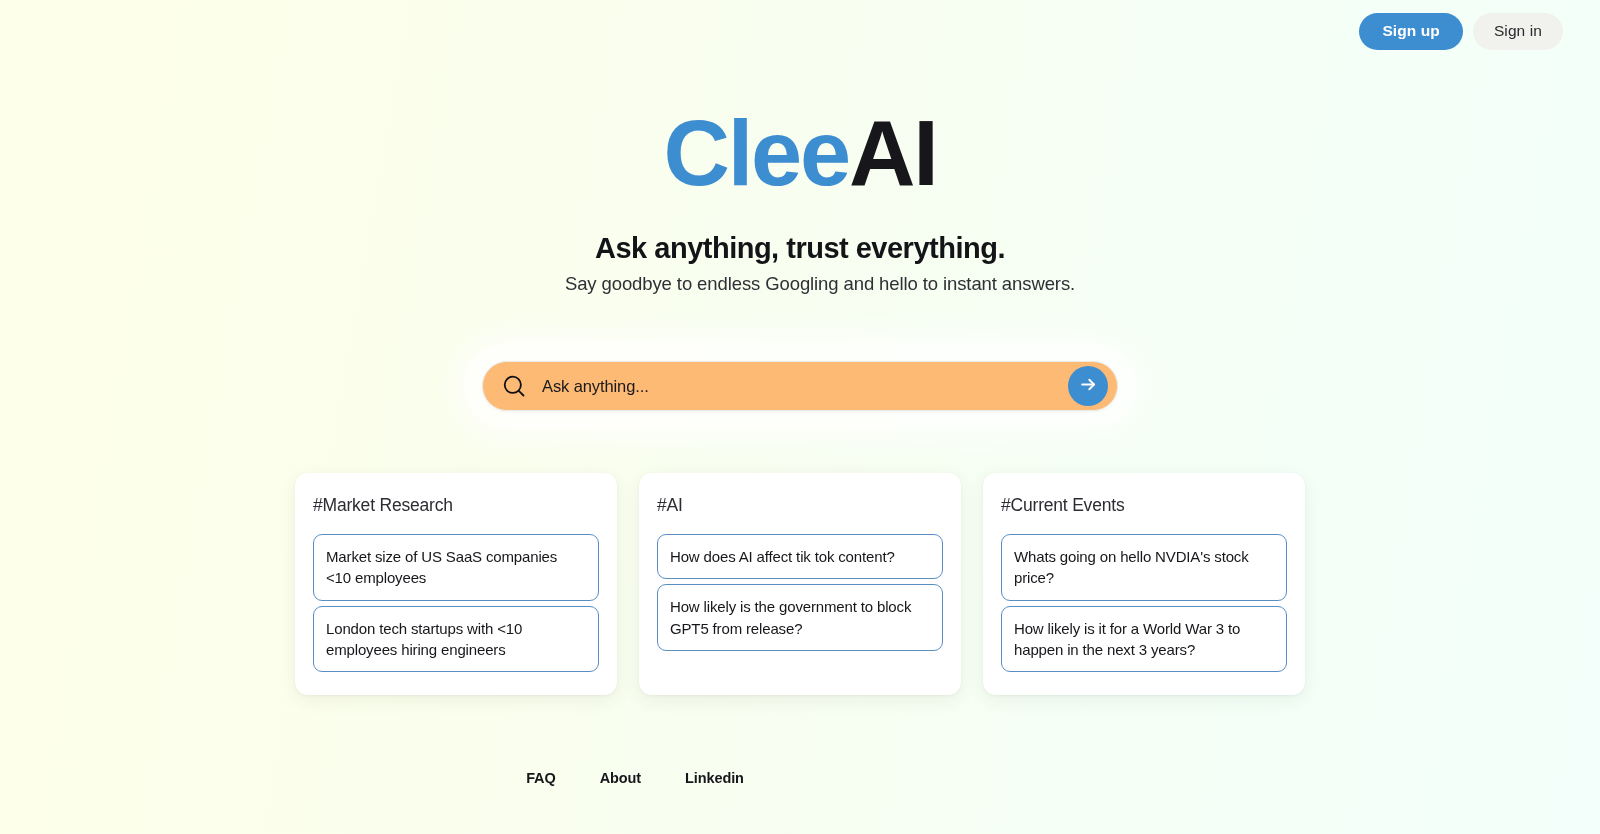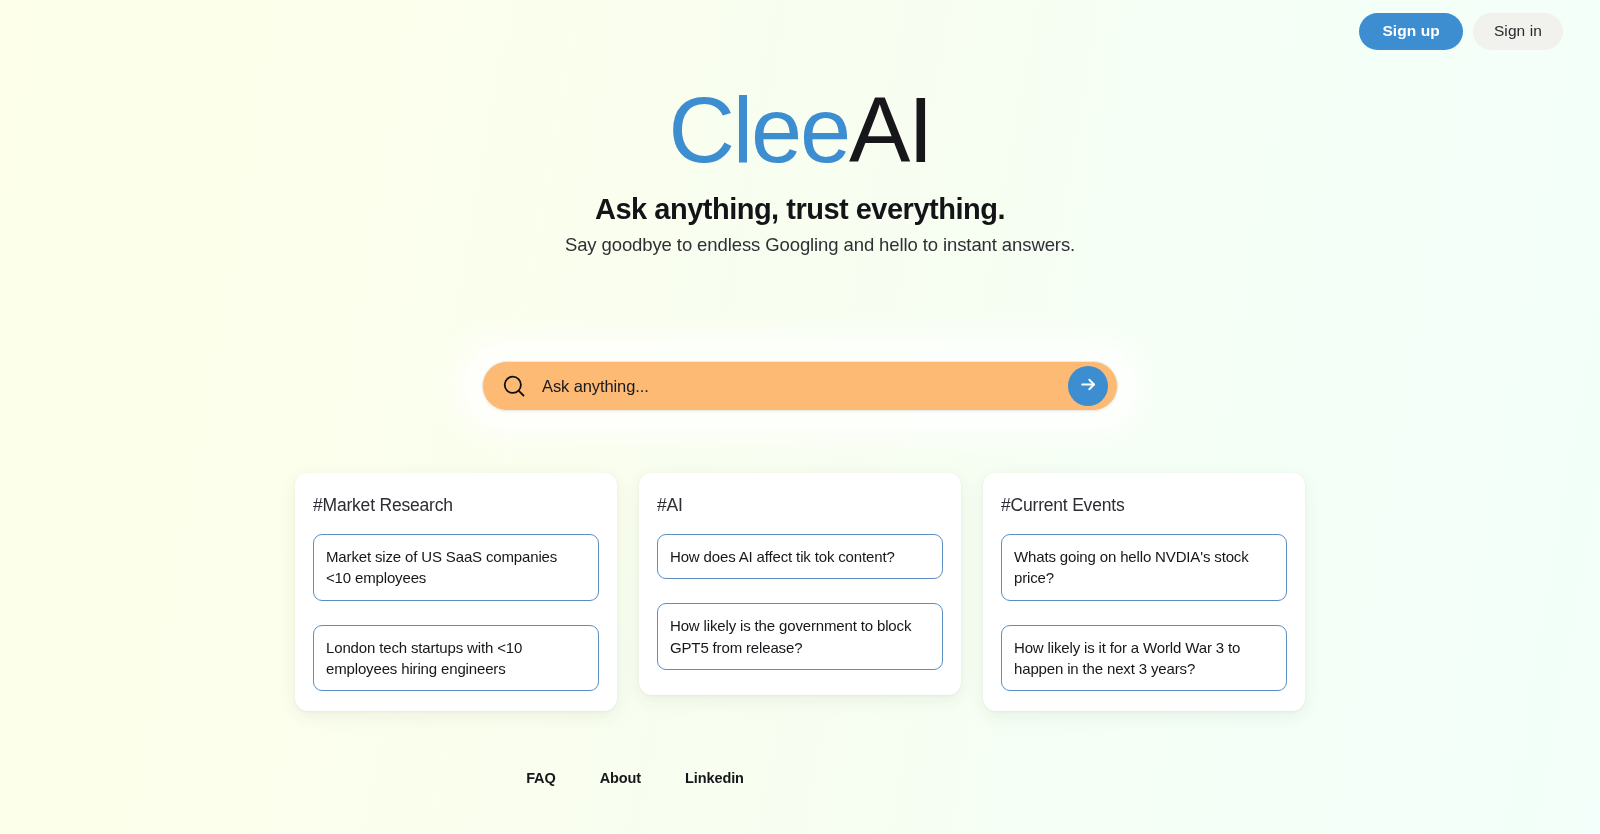--- a/index.html
+++ b/index.html
@@ -55,32 +55,32 @@
 
   
   .hero {
     position: absolute;
     top: 0;
     left: 0;
     width: 1600px;
     text-align: center;
   }
   .logo {
-    margin-top: 84px;
+    margin-top: 107px;
     font-size: 92px;
-    font-weight: 400;
+    font-weight: 700;
     letter-spacing: -2.2px;
     line-height: 1;
     user-select: none;
   }
   .logo .clee { color: #3d8dd1; }
   .logo .ai   { color: #17171b; }
 
   .headline {
-    margin-top: 17px;
+    margin-top: 33px;
     font-size: 29px;
     font-weight: 700;
     letter-spacing: -0.5px;
     color: #141418;
   }
   .subhead {
     margin-top: 8px;
     font-size: 18.5px;
     font-weight: 400;
     color: #2f2f35;
@@ -163,21 +163,21 @@
     box-shadow: 0 5px 18px rgba(60,60,40,0.07), 0 1px 3px rgba(60,60,40,0.05);
     min-height: 222px;
   }
   .card-title {
     font-size: 17.5px;
     font-weight: 400;
     color: #2c2c33;
     letter-spacing: -0.2px;
     margin-bottom: 18px;
   }
-  .chips { display: flex; flex-direction: column; gap: 24px; }
+  .chips { display: flex; flex-direction: column; gap: 5px; }
   .chip {
     border: 1px solid #5b8fc4;
     border-radius: 9px;
     background: #ffffff;
     padding: 11px 12px;
     font-family: "Liberation Sans", sans-serif;
     font-size: 15px;
     line-height: 1.42;
     color: #17171b;
     text-align: left;

